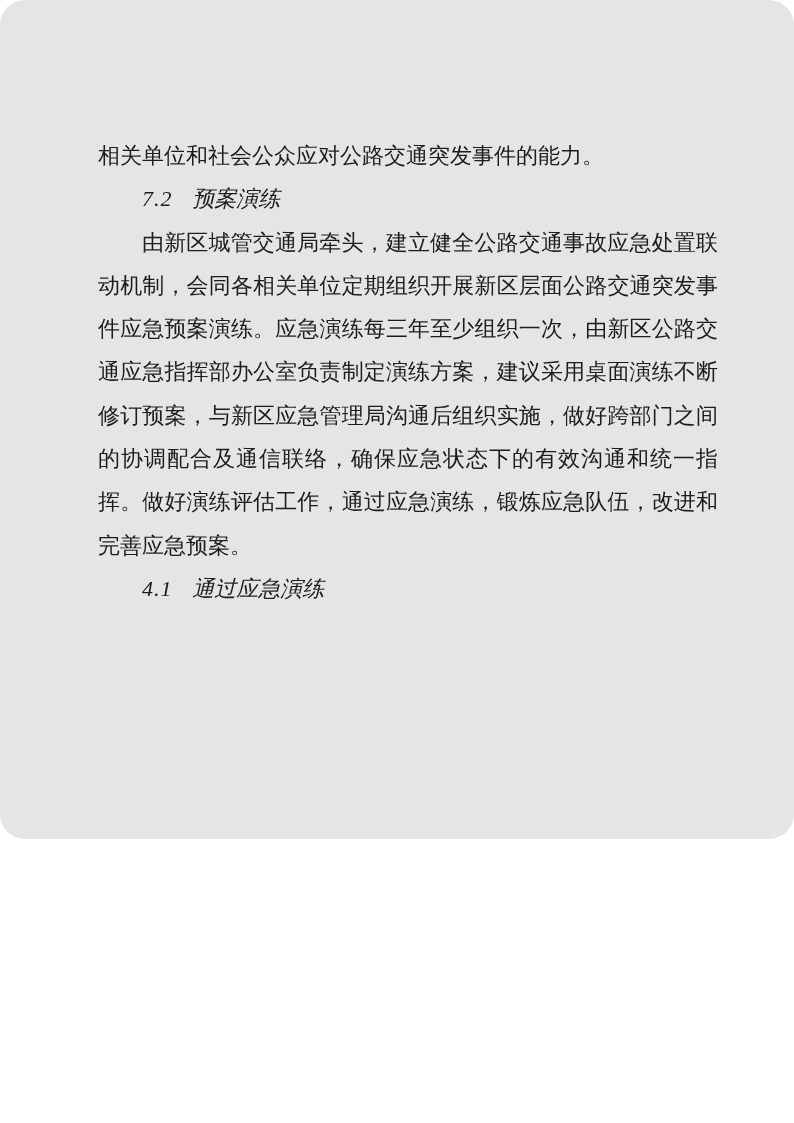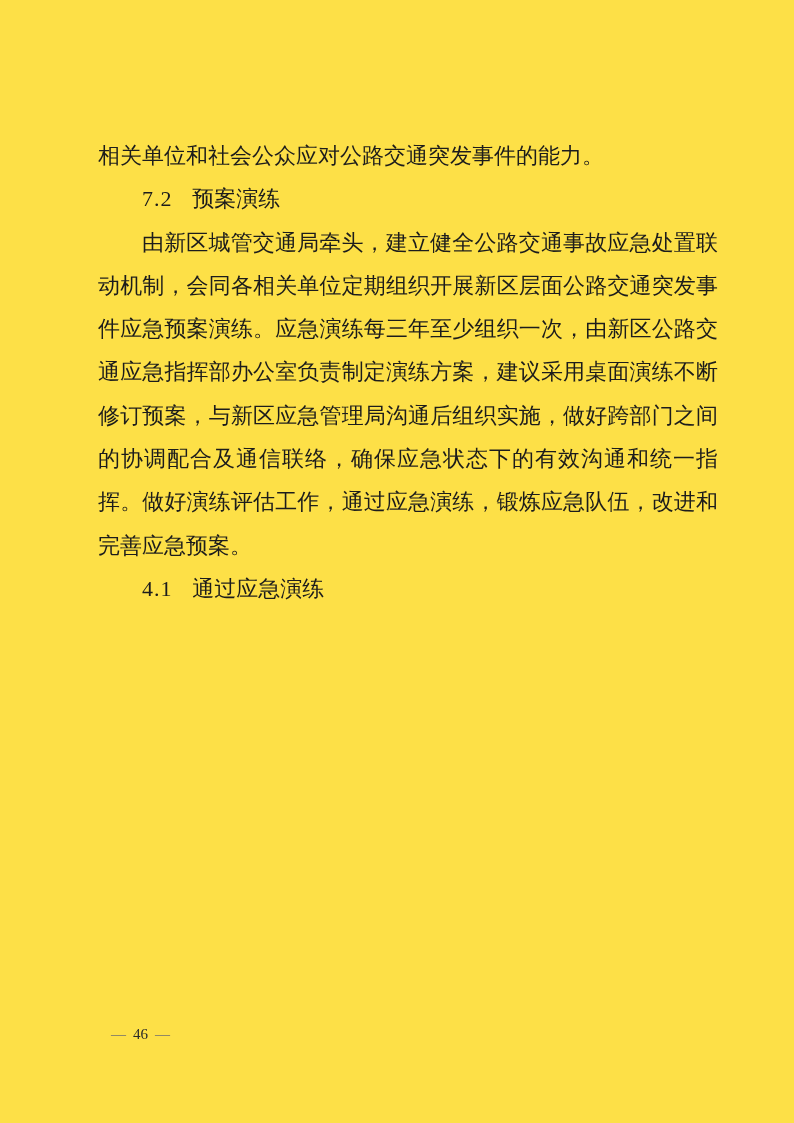--- a/index.html
+++ b/index.html
@@ -1,39 +1,40 @@
 <!DOCTYPE html>
 <html><head>
 <meta charset="utf-8">
 <style>
   * { margin: 0; padding: 0; box-sizing: border-box; }
   html, body { background: #ffffff; }
   .page {
     position: relative;
     width: 794px;
-    height: 1123px;
-    background: #fde047;
+    height: 839px;
+    background: #e5e5e5;
     overflow: hidden;
     font-family: "Liberation Serif", "DejaVu Serif", serif;
     color: #1c1c1c;
+    border-radius: 25px;
   }
   .content {
     position: absolute;
     left: 98px;
     top: 134px;
     width: 620px;
     font-size: 22px;
     line-height: 43.3px;
     text-align: justify;
     text-justify: inter-ideograph;
     text-align-last: left;
   }
   .para { text-indent: 2em; }
   .para.no-indent { text-indent: 0; }
-  .heading { text-indent: 2em; font-weight: normal; }
+  .heading { text-indent: 2em; font-weight: normal; font-style: italic; }
   .heading .section-num { letter-spacing: 1px; }
   .heading .section-gap { display: inline-block; width: 0.9em; }
   .list-item { text-indent: 2em; }
   .footer {
     position: absolute;
     left: 104px;
     top: 1022px;
     font-size: 15px;
     line-height: 24px;
     color: #222222;

